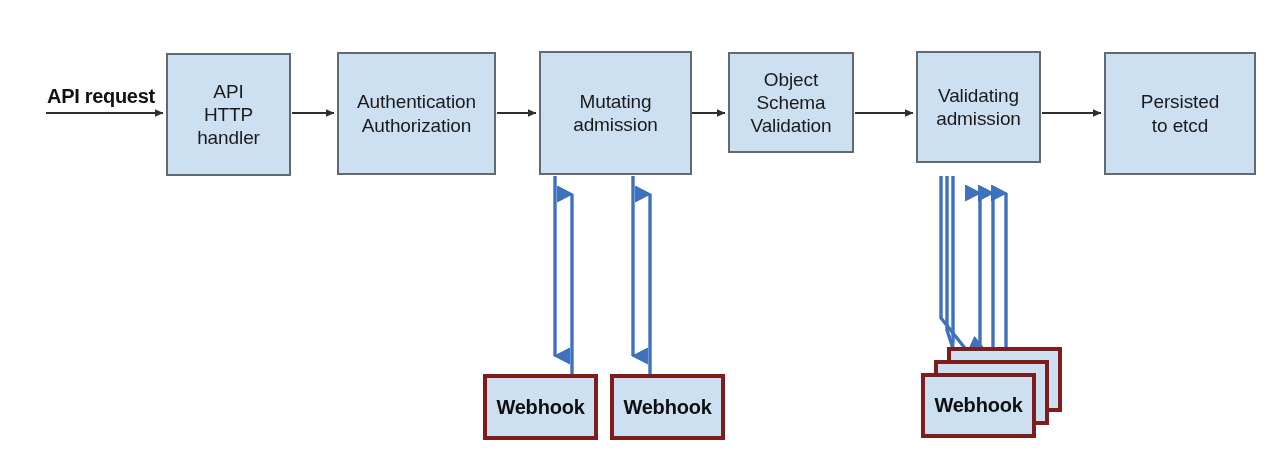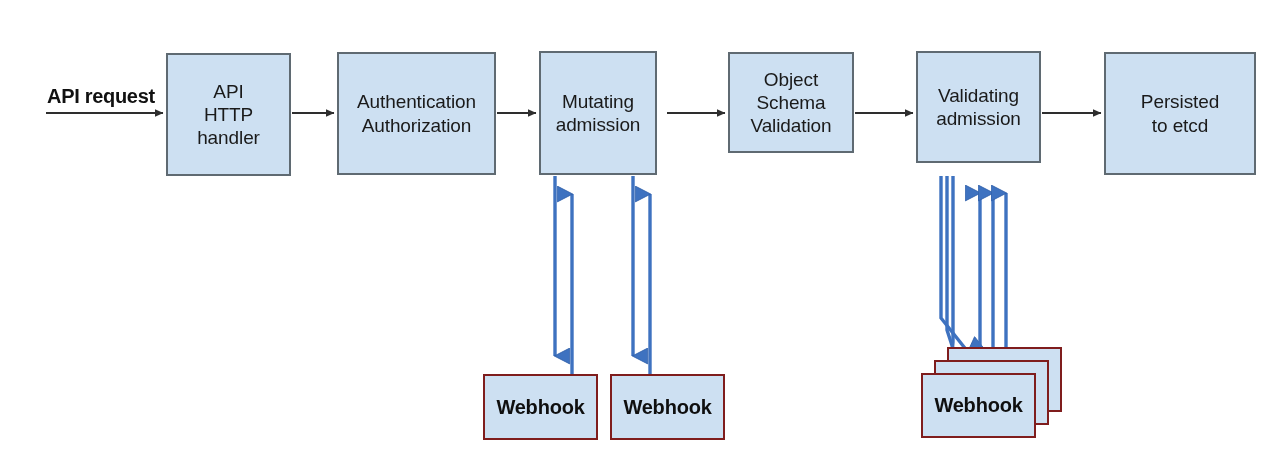--- a/index.html
+++ b/index.html
@@ -43,21 +43,21 @@
   }
   .node .node-label {
     display: block;
     width: 100%;
     white-space: pre-line;
   }
   .webhook {
     position: absolute;
     box-sizing: border-box;
     background: #cde0f2;
-    border: 2px solid #7f1d1d;
+    border: 4px solid #7f1d1d;
     display: flex;
     align-items: center;
     justify-content: center;
     text-align: center;
     color: #0f0f0f;
     font-size: 20px;
     font-weight: bold;
     letter-spacing: -0.2px;
   }
   .webhook-stack-back {
@@ -157,21 +157,21 @@
     <span class="node-label">Authentication
 Authorization</span>
   </div>
 
   <div class="node" style="left:160px; top:53px; width:125px; height:123px;">
     <span class="node-label">API
 HTTP
 handler</span>
   </div>
 
-  <div class="node" style="left:533px; top:51px; width:118px; height:124px;">
+  <div class="node" style="left:533px; top:51px; width:153px; height:124px;">
     <span class="node-label">Mutating
 admission</span>
   </div>
 
   <div class="node" style="left:722px; top:52px; width:126px; height:101px;">
     <span class="node-label">Object
 Schema
 Validation</span>
   </div>
 

